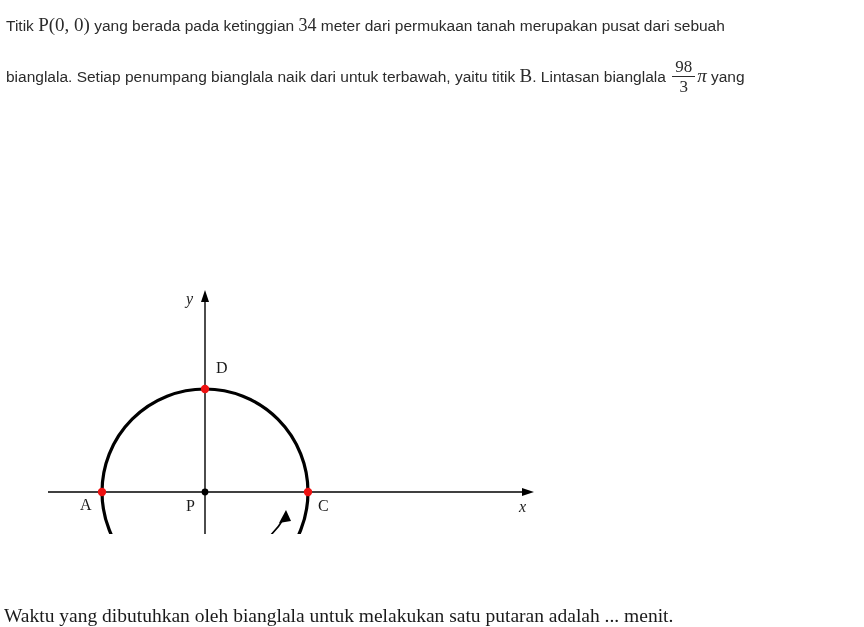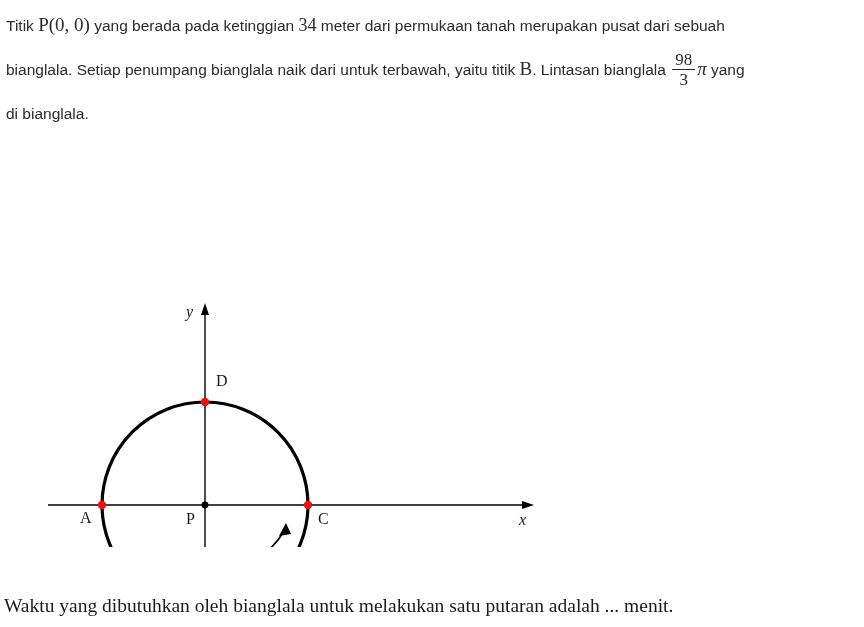--- a/index.html
+++ b/index.html
@@ -34,21 +34,21 @@
     font-family: "Liberation Serif", serif;
     font-size: 18px;
   }
   .frac {
     display: inline-block;
     vertical-align: middle;
     text-align: center;
     font-family: "Liberation Serif", serif;
     font-size: 17px;
     line-height: 1.05;
-    margin: 10px 2px;
+    margin: 17px 2px;
     position: relative;
     top: -1px;
   }
   .frac .top {
     display: block;
     padding: 0 3px;
   }
   .frac .bar {
     display: block;
     border-top: 1.3px solid #2b2b2b;
@@ -69,21 +69,21 @@
     height: 420px;
   }
   .figure-wrap svg {
     position: absolute;
     left: 0;
     top: 0;
   }
   .question {
     position: absolute;
     left: 4px;
-    bottom: 10px;
+    bottom: 0;
     font-family: "Liberation Serif", serif;
     font-size: 19.5px;
     color: #1a1a1a;
     white-space: nowrap;
   }
   .lbl {
     font-family: "Liberation Serif", serif;
     font-size: 16px;
     fill: #1a1a1a;
   }
@@ -98,21 +98,20 @@
     font-size: 14.5px;
     fill: #1a1a1a;
   }
 </style>
 </head>
 <body>
 
 <div class="problem-text">
   <span class="ln"><span>Titik </span><span class="mathy">P(0, 0)</span><span> yang berada pada ketinggian </span><span class="num">34</span><span> meter dari permukaan tanah merupakan pusat dari sebuah</span></span>
   <span class="ln"><span>bianglala. Setiap penumpang bianglala naik dari untuk terbawah, yaitu titik </span><span class="mathy">B</span><span>. Lintasan bianglala </span><span class="frac"><span class="top">98</span><span class="bar"></span><span class="bot">3</span></span><span class="pi">π</span><span> yang</span></span>
-  <span class="ln">di bianglala.</span>
 </div>
 
 <div class="figure-wrap">
   <svg width="864" height="420" viewBox="0 0 864 420">
 
     <line x1="205" y1="185" x2="205" y2="535" stroke="#000000" stroke-width="1.4"></line>
     <polygon points="205,176 201,188 209,188" fill="#000000"></polygon>
 
     <line x1="48" y1="378" x2="525" y2="378" stroke="#000000" stroke-width="1.4"></line>
     <polygon points="534,378 522,374 522,382" fill="#000000"></polygon>

